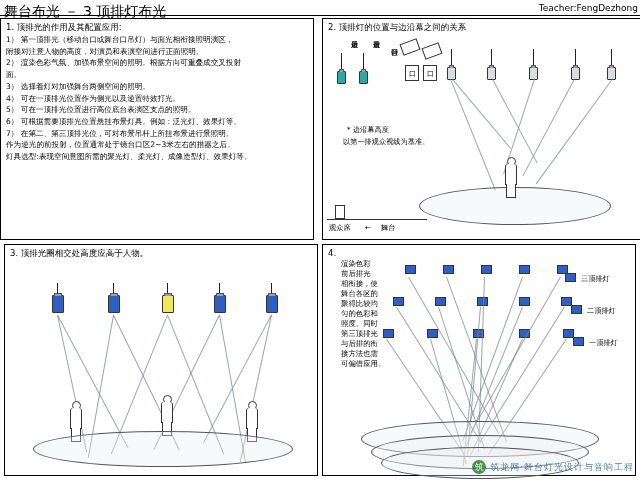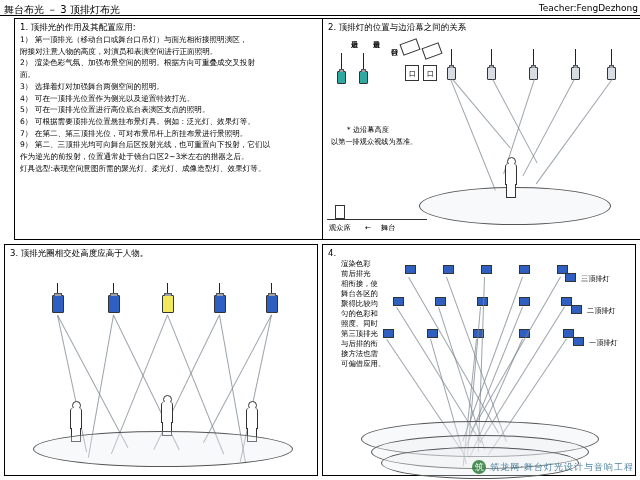--- a/index.html
+++ b/index.html
@@ -10,30 +10,30 @@
     font-size:8px;
     color:#000;
     overflow:hidden;
     position:relative;
   }
   .header{
     position:absolute;left:0;top:0;width:640px;height:16px;
     border-bottom:1px solid #000;
     box-sizing:border-box;
   }
-  .header .h-left{position:absolute;left:4px;top:3px;font-size:10px;}
+  .header .h-left{position:absolute;left:4px;top:3px;font-size:14px;}
   .header .h-right{position:absolute;right:2px;top:3px;font-size:9px;}
 
   .panel{
     position:absolute;
     border:1px solid #000;
     box-sizing:border-box;
     background:#fff;
   }
-  #panel1{left:14px;top:18px;width:314px;height:222px;}
+  #panel1{left:0;top:18px;width:314px;height:222px;}
   #panel2{left:322px;top:18px;width:374px;height:222px;}
   #panel3{left:4px;top:244px;width:314px;height:232px;}
   #panel4{left:322px;top:244px;width:314px;height:232px;}
 
   .p-title{
     position:absolute;left:5px;top:3px;font-size:8.5px;font-weight:normal;
     line-height:11px;
   }
   .p-body{
     position:absolute;left:5px;top:15px;right:4px;
@@ -99,21 +99,20 @@
   <div class="p-body">
     <p>1） 第一顶排光（移动台口或舞台口吊灯）与面光相衔接照明演区，</p>
     <p>     附接对注意人物的高度，对演员和表演空间进行正面照明。</p>
     <p>2） 渲染色彩气氛、加强布景空间的照明。根据方向可重叠成交叉投射</p>
     <p>     面。</p>
     <p>3） 选择着灯对加强舞台两侧空间的照明。</p>
     <p>4） 可在一顶排光位置作为侧光以及逆置特效打光。</p>
     <p>5） 可在一顶排光位置进行高位底台表演区支点的照明。</p>
     <p>6） 可根据需要顶排光位置悬挂布景灯具。例如：泛光灯、效果灯等。</p>
     <p>7） 在第二、第三顶排光位，可对布景吊杆上所挂布景进行景照明。</p>
-    <p>9） 第二、三顶排光均可向舞台后区投射光线，也可重置向下投射，它们以</p>
     <p>     作为逆光的前投射，位置通常处于镜台口区2~3米左右的措器之后。</p>
     <p>     灯具选型:表现空间意图所需的聚光灯、柔光灯、成像造型灯、效果灯等。</p>
   </div>
 </div>
 
 <div class="panel" id="panel2">
   <div class="p-title">
     <span>2.</span>
     <span>顶排灯的位置与边沿幕之间的关系</span>
   </div>
@@ -176,21 +175,21 @@
 
   <div class="ellipse" style="left:96px;top:168px;width:190px;height:36px;"></div>
 
   <div class="person" style="left:180px;top:138px;width:14px;height:42px;">
     <span class="head"></span>
     <span class="body"></span>
     <span class="legs"></span>
   </div>
 
   <div class="lbl" style="left:24px;top:106px;">* 边沿幕高度</div>
-  <div class="lbl" style="left:8px;top:118px;">  以第一排观众视线为基准。</div>
+  <div class="lbl" style="left:20px;top:118px;">  以第一排观众视线为基准。</div>
 
   <div class="box-note" style="left:12px;top:186px;width:10px;height:14px;"></div>
   <div class="lbl" style="left:6px;top:204px;">观众席</div>
   <div class="lbl" style="left:42px;top:204px;">←</div>
   <div class="lbl" style="left:58px;top:204px;">舞台</div>
   <div class="arrowline" style="left:4px;top:200px;width:100px;"></div>
 </div>
 
 <div class="panel" id="panel3">
   <div class="p-title">

